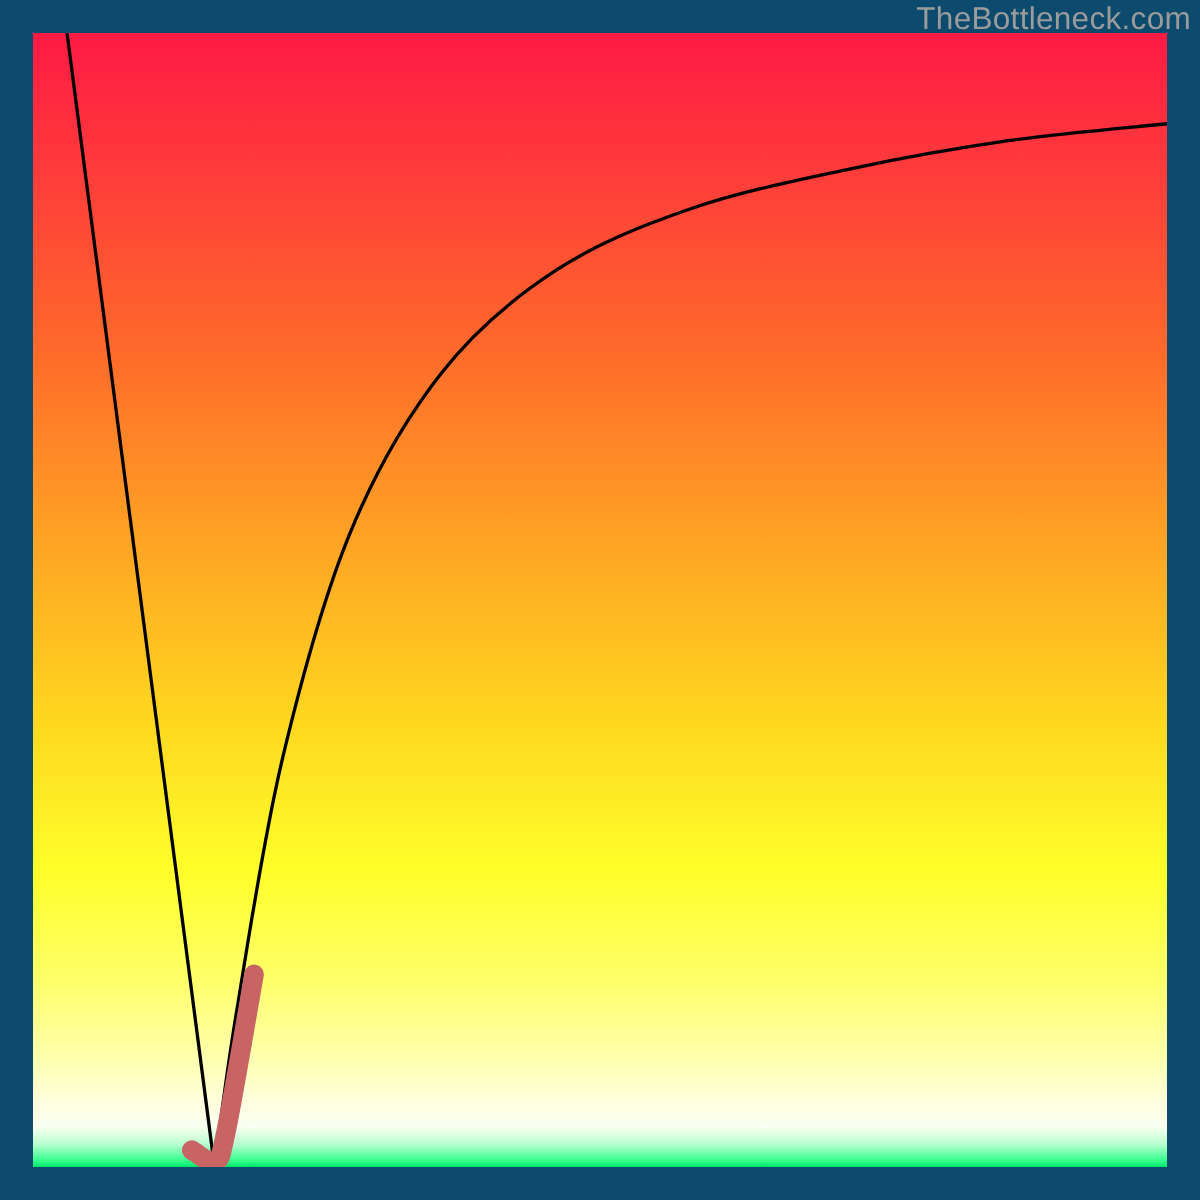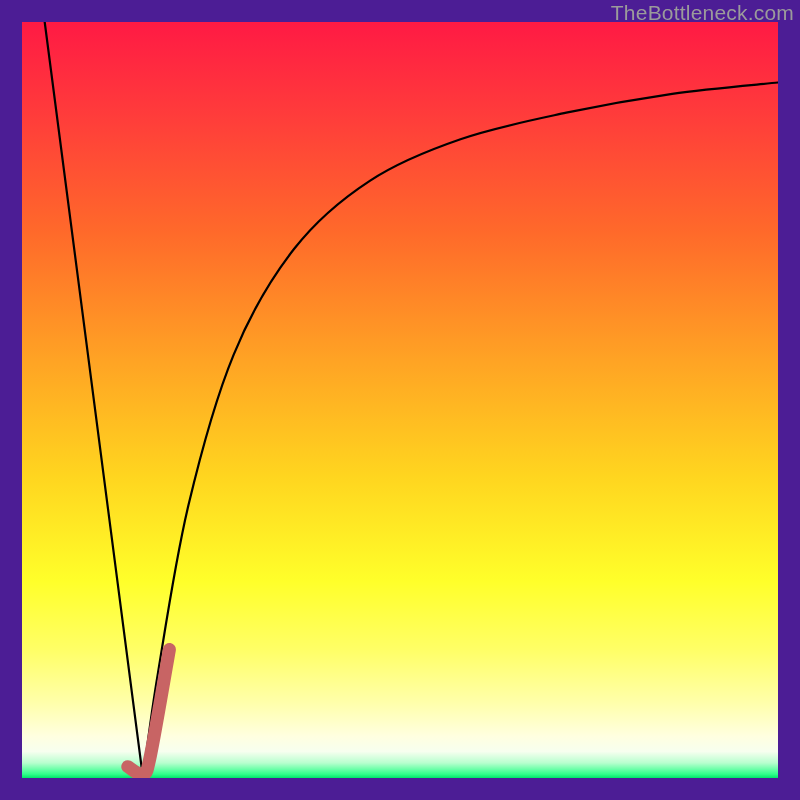--- a/index.html
+++ b/index.html
@@ -7,21 +7,21 @@
     padding: 0;
     width: 800px;
     height: 800px;
     background: #000;
     overflow: hidden;
     font-family: Arial, Helvetica, sans-serif;
   }
   .frame {
     position: absolute;
     inset: 0;
-    background: #4c1d95;
+    background: #0c4a6e;
   }
   .plot-area {
     position: absolute;
     left: 22px;
     top: 22px;
     width: 756px;
     height: 756px;
     overflow: hidden;
   }
   

